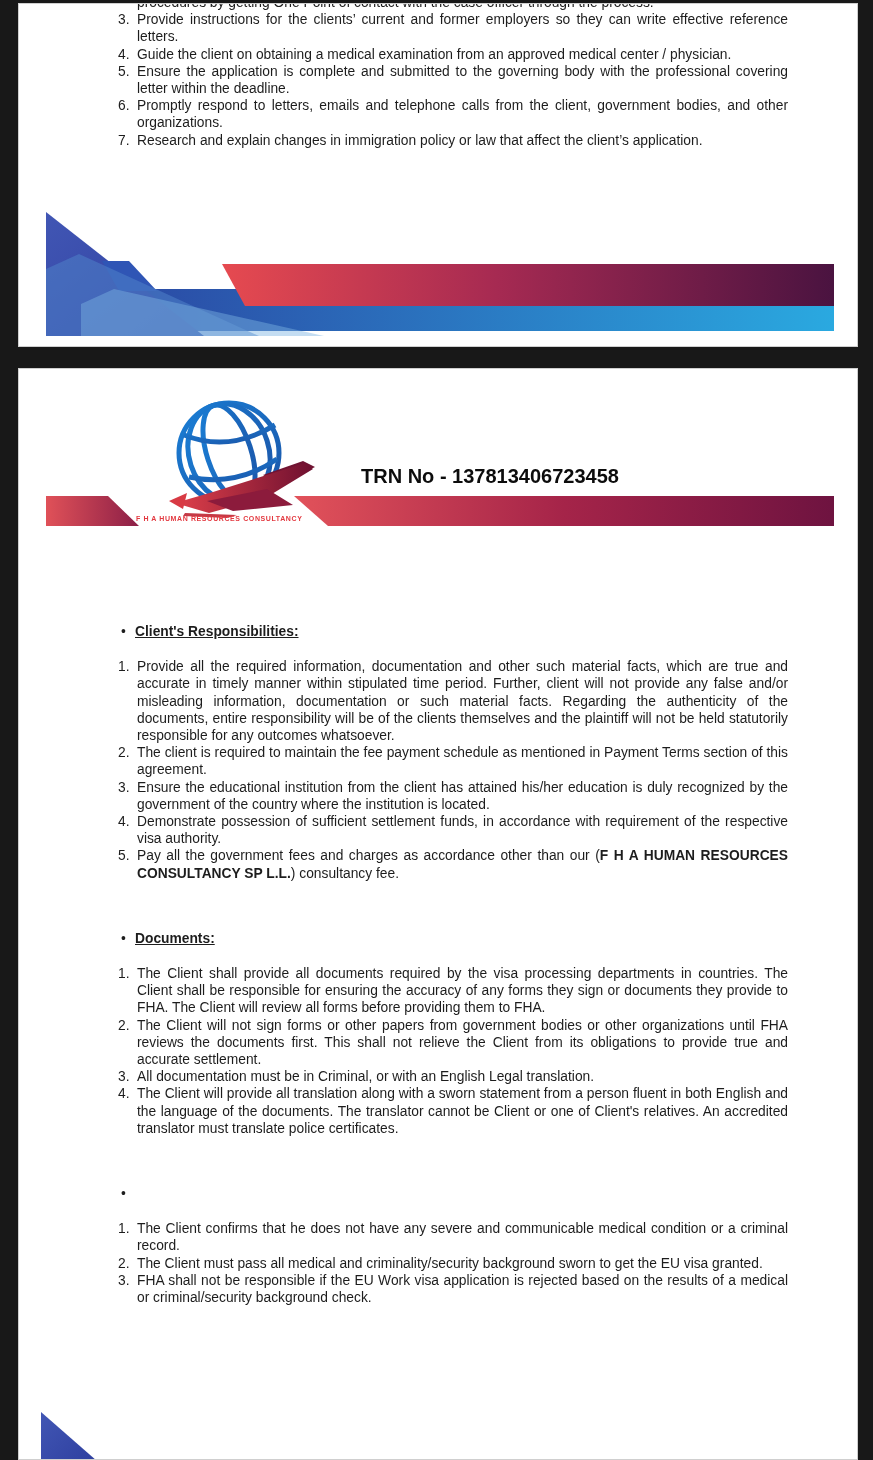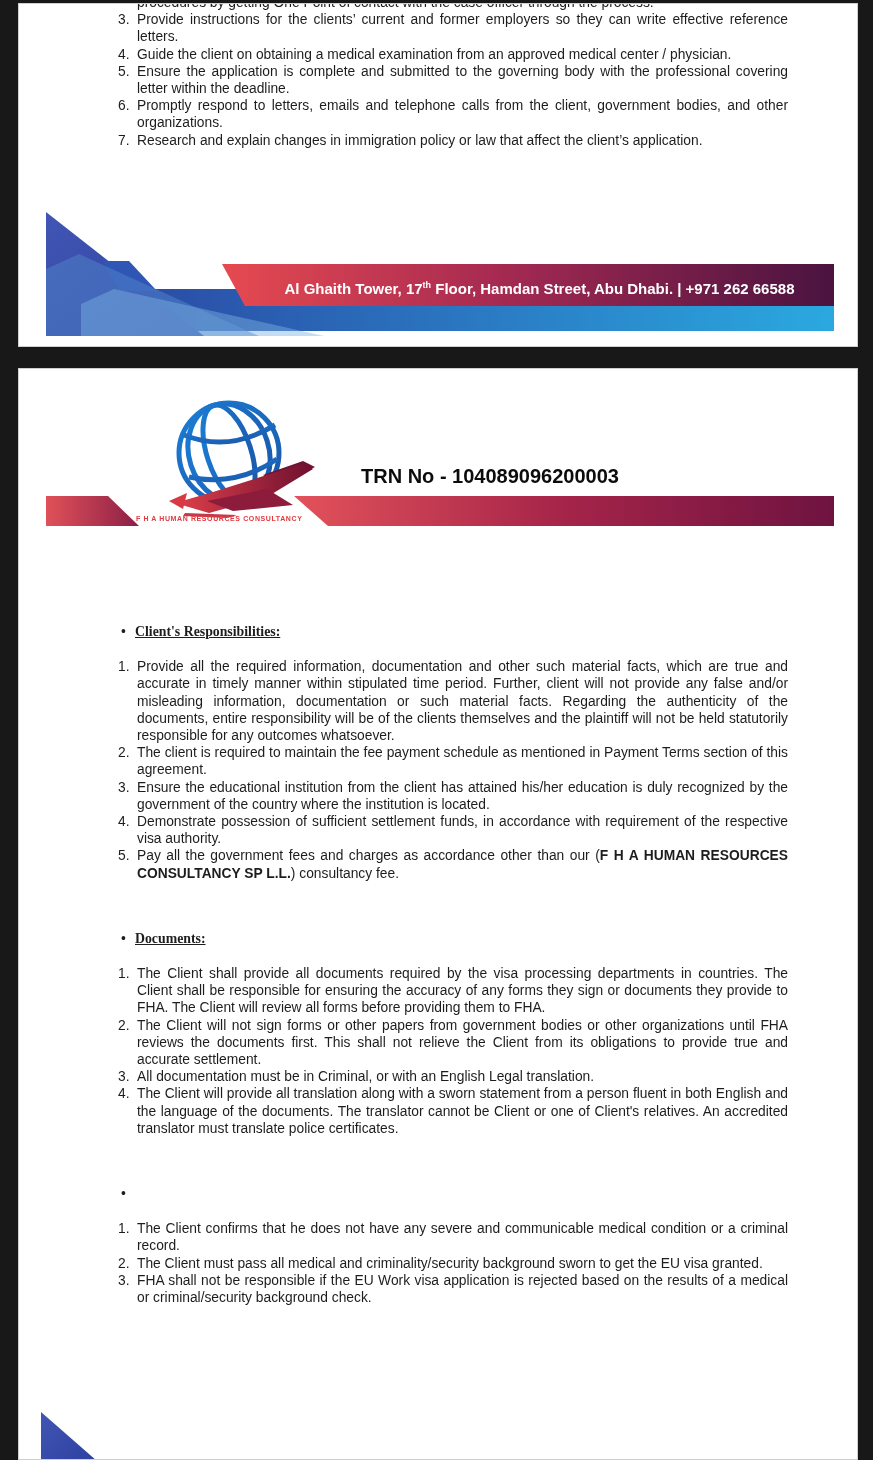--- a/index.html
+++ b/index.html
@@ -24,21 +24,21 @@
   .bold{font-weight:bold;}
 
   #p1-list{margin:-10px 69px 0 99px;}
 
   
   #sections{position:absolute;top:254px;left:0;right:0;}
   .doc-section{margin-top:48px;}
   .doc-section:first-child{margin-top:0;}
   .heading{margin:0 69px 18px 102px;font-weight:bold;display:flex;}
   .heading .bullet{flex:0 0 14px;font-weight:normal;}
-  .heading-text{text-decoration:underline;font-family:Liberation Serif, serif;}
+  .heading-text{text-decoration:underline;}
   .list{margin:0 69px 0 99px;}
 
   
   #p1-footer{position:absolute;left:0;top:205px;width:838px;height:130px;}
   #p1-footer svg{position:absolute;left:0;top:0;}
   #footer-banner-text{
     position:absolute;left:226px;top:55px;width:589px;height:42px;
     line-height:42px;text-align:center;color:#ffffff;font-weight:bold;
     font-size:15px;white-space:nowrap;
   }
@@ -113,23 +113,20 @@
 
       <polygon points="27,80 225,80 238,97 815,97 815,122 27,122" fill="url(#gBlue)"></polygon>
 
       <polygon points="27,3 27,127 185,127" fill="url(#gTri)"></polygon>
       <polygon points="83,52 110,52 138,82 100,82" fill="#2f55b5"></polygon>
       <polygon points="27,60 27,127 240,127 60,45" fill="#4e82c8" opacity="0.55"></polygon>
       <polygon points="62,95 62,127 305,127 95,80" fill="#7db4e2" opacity="0.45"></polygon>
 
       <polygon points="203,55 815,55 815,97 226,97" fill="url(#gBanner)"></polygon>
     </svg>
-    <div id="footer-banner-text">
-      <span>Al Ghaith Tower, 17</span><sup>th</sup><span> Floor, Hamdan Street, Abu Dhabi. | +971 262 66588</span>
-    </div>
   </div>
 </div>
 
 <div class="page" id="page2">
 
   <svg id="logo-svg" width="152" height="122" viewBox="0 0 152 122">
     <defs>
       <linearGradient id="gGlobe" x1="0" y1="0" x2="1" y2="1">
         <stop offset="0" stop-color="#1a7fd6"></stop>
           <stop offset="1" stop-color="#1b55a8"></stop>
@@ -151,21 +148,21 @@
     <g>
       <polygon points="96,78 136,64 148,70 112,88" fill="#701332"></polygon>
       <path d="M8,106 L46,95 L138,66 L146,72 L100,100 L42,116 Z" fill="url(#gPlane)"></path>
       <polygon points="40,104 100,92 126,108 66,114" fill="#8c1b3c"></polygon>
       <polygon points="2,104 20,96 16,112" fill="#d83a44"></polygon>
       <polygon points="18,116 70,118 60,121 16,119" fill="#c53a46"></polygon>
     </g>
   </svg>
   <div id="logo-caption">F H A HUMAN RESOURCES CONSULTANCY</div>
 
-  <div id="trn">TRN No - 104089096200003</div>
+  <div id="trn">TRN No - 137813406723458</div>
 
   <svg id="p2-banner" width="838" height="36" viewBox="0 0 838 36">
     <defs>
       <linearGradient id="gB2a" x1="0" y1="0" x2="1" y2="0">
         <stop offset="0" stop-color="#e05158"></stop>
           <stop offset="1" stop-color="#8c1f47"></stop>
       </linearGradient>
       <linearGradient id="gB2" x1="0" y1="0" x2="1" y2="0">
         <stop offset="0" stop-color="#e2525a"></stop>
           <stop offset=".5" stop-color="#a52449"></stop>

